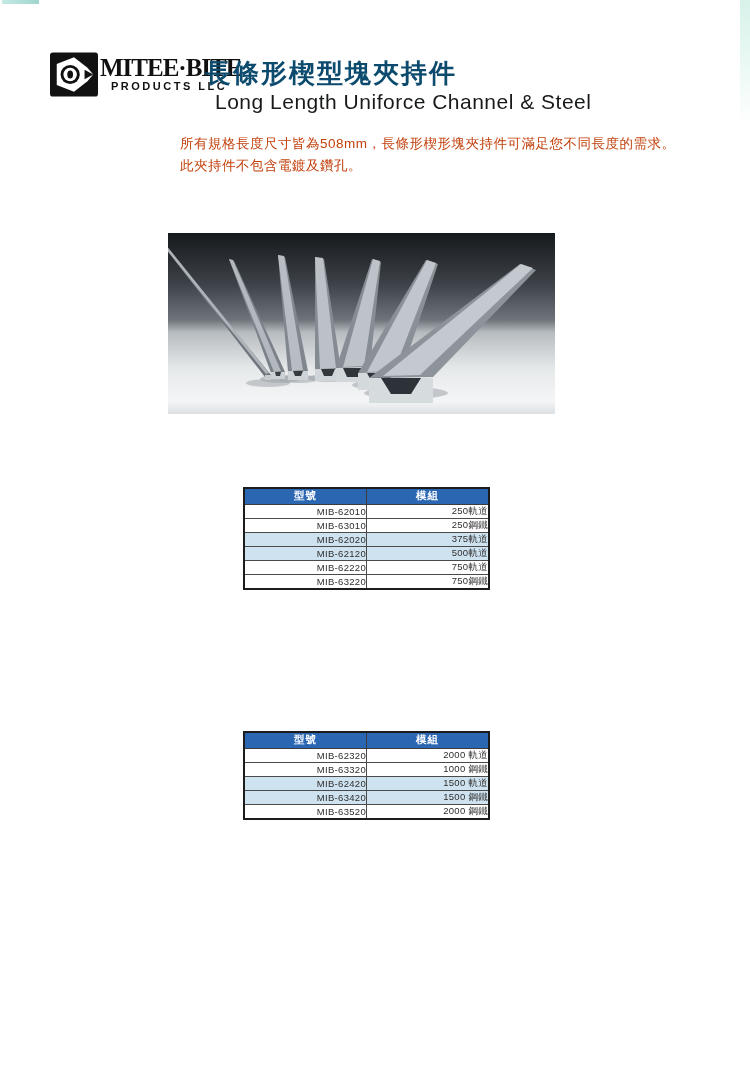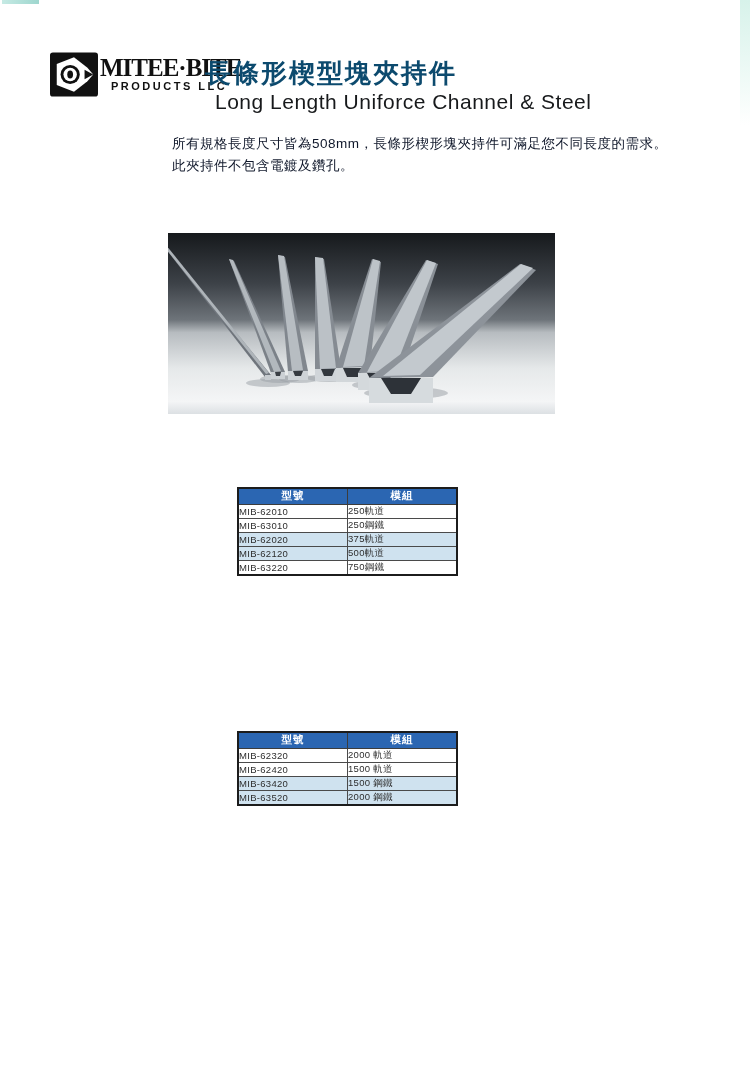--- a/index.html
+++ b/index.html
@@ -36,44 +36,44 @@
     position:absolute; left:205px; top:56px; font-size:26px; font-weight:bold;
     color:#0c4a6e; letter-spacing:2px; white-space:nowrap;
   }
   .title-en {
     position:absolute; left:215px; top:90px; font-size:21px; font-weight:normal;
     color:#17191b; letter-spacing:0.5px; white-space:nowrap;
   }
 
   
   .intro {
-    position:absolute; left:172px; top:133px; width:560px;
-    font-size:13.5px; color:#0f172a; line-height:22px; letter-spacing:0.5px;
+    position:absolute; left:180px; top:133px; width:560px;
+    font-size:13.5px; color:#c2410c; line-height:22px; letter-spacing:0.5px;
   }
 
   
   .photo {
     position:absolute; left:168px; top:233px; width:387px; height:181px; display:block;
   }
 
   
   table.spec {
-    position:absolute; left:237px; width:221px;
+    position:absolute; left:243px; width:247px;
     border-collapse:collapse; table-layout:fixed;
     border:2px solid #1c1c1c;
     font-family:"Liberation Sans", sans-serif;
   }
   table.spec.t1 { top:487px; }
   table.spec.t2 { top:731px; }
   table.spec th {
     background:#2b66b2; color:#fff; font-size:10.5px; font-weight:bold;
     height:16px; border:1px solid #3c3c3c; text-align:center; letter-spacing:1px;
   }
   table.spec td {
-    font-size:9.5px; color:#2e2e2e; height:14px; text-align:left;
+    font-size:9.5px; color:#2e2e2e; height:14px; text-align:right;
     border:1px solid #4a4a4a; background:#ffffff; letter-spacing:0.3px;
   }
   table.spec tbody tr:nth-child(4n+3) td,
   table.spec tbody tr:nth-child(4n+4) td { background:#cfe2ef; }
 </style>
 </head>
 <body>
 
 <div class="page">
 
@@ -182,39 +182,47 @@
         </tr>
         <tr>
           <td>MIB-62020</td>
           <td>375軌道</td>
         </tr>
         <tr>
           <td>MIB-62120</td>
           <td>500軌道</td>
         </tr>
         <tr>
+          <td>MIB-62220</td>
+          <td>750軌道</td>
+        </tr>
+        <tr>
           <td>MIB-63220</td>
           <td>750鋼鐵</td>
         </tr>
       </tbody>
     </table>
 
   <table class="spec t2">
       <thead>
         <tr>
           <th>型號</th>
           <th>模組</th>
         </tr>
       </thead>
       <tbody>
         <tr>
           <td>MIB-62320</td>
           <td>2000 軌道</td>
         </tr>
         <tr>
+          <td>MIB-63320</td>
+          <td>1000 鋼鐵</td>
+        </tr>
+        <tr>
           <td>MIB-62420</td>
           <td>1500 軌道</td>
         </tr>
         <tr>
           <td>MIB-63420</td>
           <td>1500 鋼鐵</td>
         </tr>
         <tr>
           <td>MIB-63520</td>
           <td>2000 鋼鐵</td>

